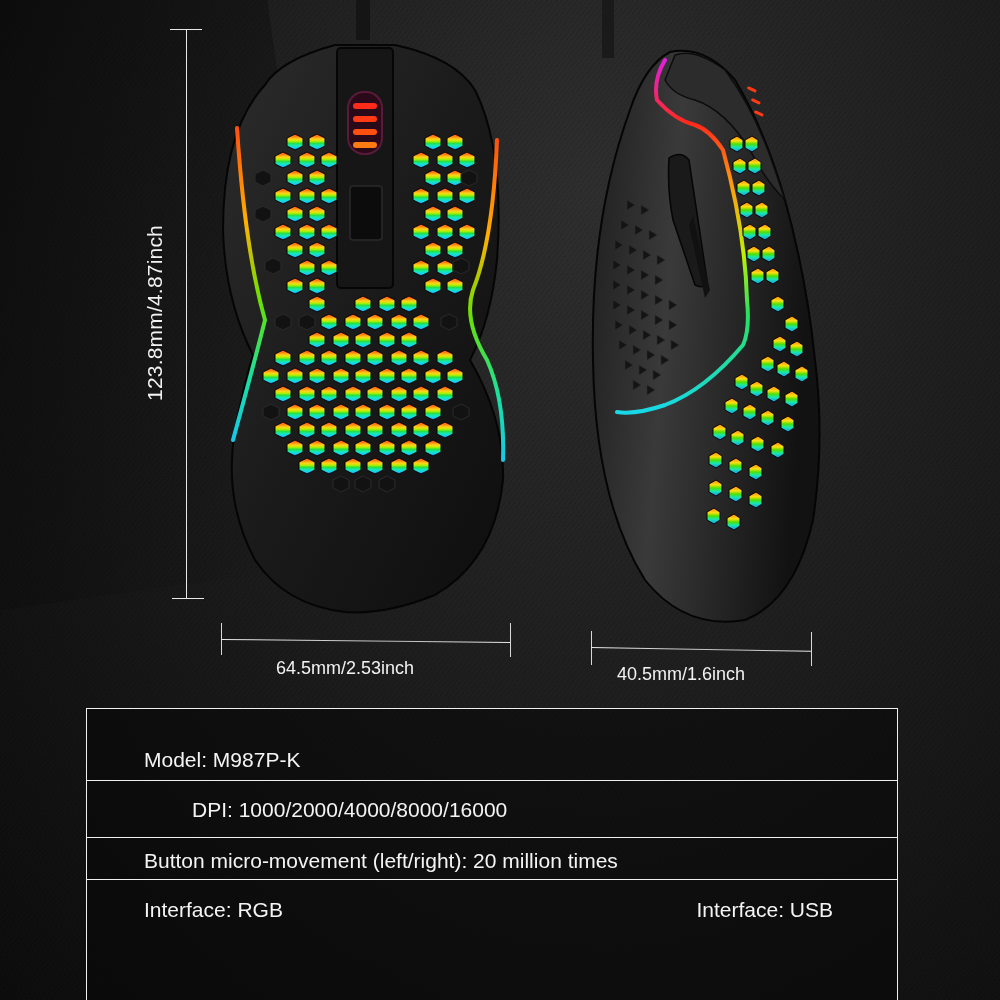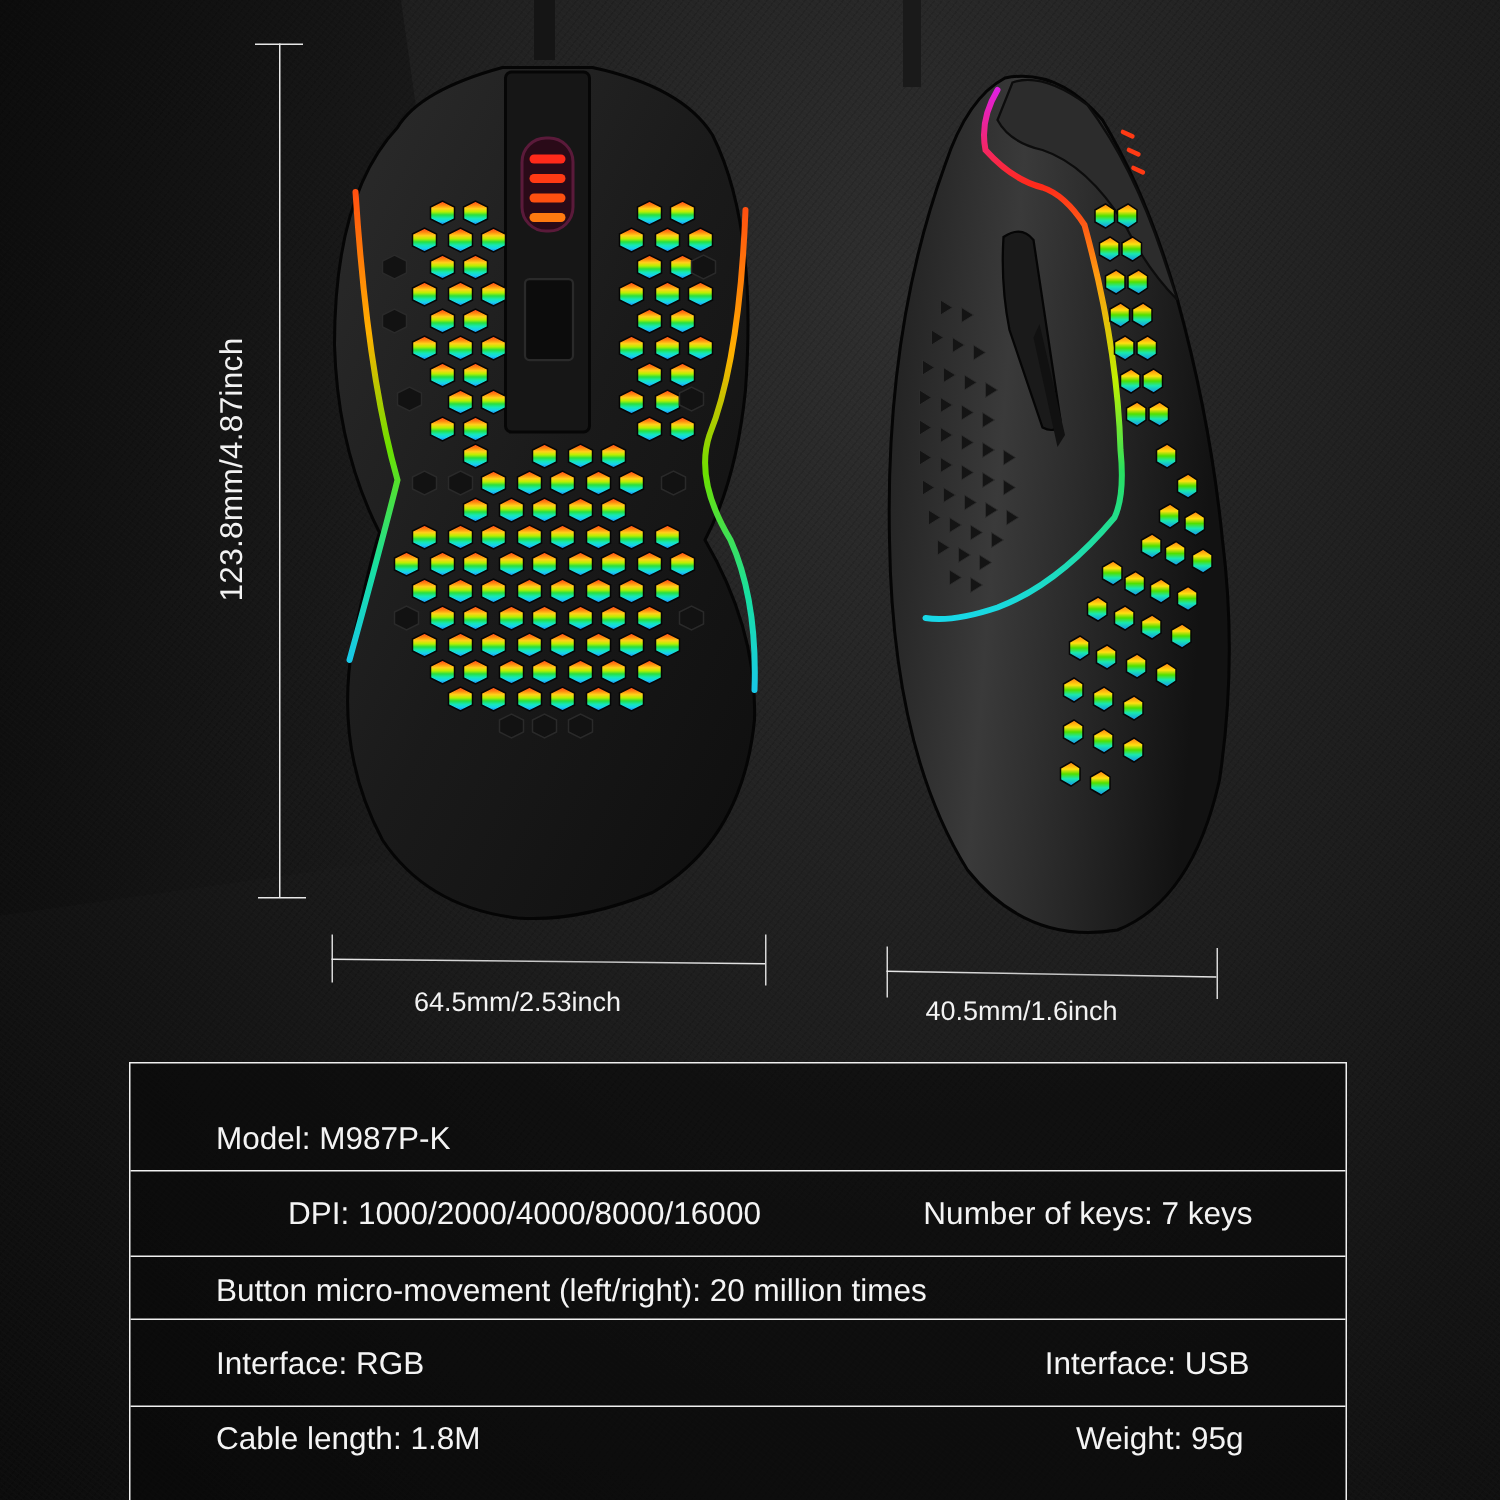--- a/index.html
+++ b/index.html
@@ -375,26 +375,21 @@
   <div class="hcap" style="left:811px; top:632px; height:34px;"></div>
   <div class="hlabel" style="left:617px; top:664px;">40.5mm/1.6inch</div>
 </div>
 
 <div class="spec-table">
   <div class="row first" style="top:0; height:72px;">
     <span class="cell" style="left:57px; top:39px;">Model: M987P-K</span>
   </div>
   <div class="row" style="top:71px; height:57px;">
     <span class="cell" style="left:57px; top:17px;margin-left:48px;">DPI: 1000/2000/4000/8000/16000</span>
-    <span class="cell" style="right:62px; top:17px;">Number of keys: 7 keys</span>
   </div>
   <div class="row" style="top:128px; height:43px;text-align:right;">
     <span class="cell" style="left:57px; top:11px;">Button micro-movement (left/right): 20 million times</span>
   </div>
   <div class="row" style="top:170px; height:58px;">
     <span class="cell" style="left:57px; top:18px;">Interface: RGB</span>
     <span class="cell" style="right:64px; top:18px;">Interface: USB</span>
   </div>
-  <div class="row" style="top:228px; height:62px;">
-    <span class="cell" style="left:57px; top:10px;">Cable length: 1.8M</span>
-    <span class="cell" style="right:68px; top:10px;">Weight: 95g</span>
-  </div>
 </div>
 
 </body></html>

